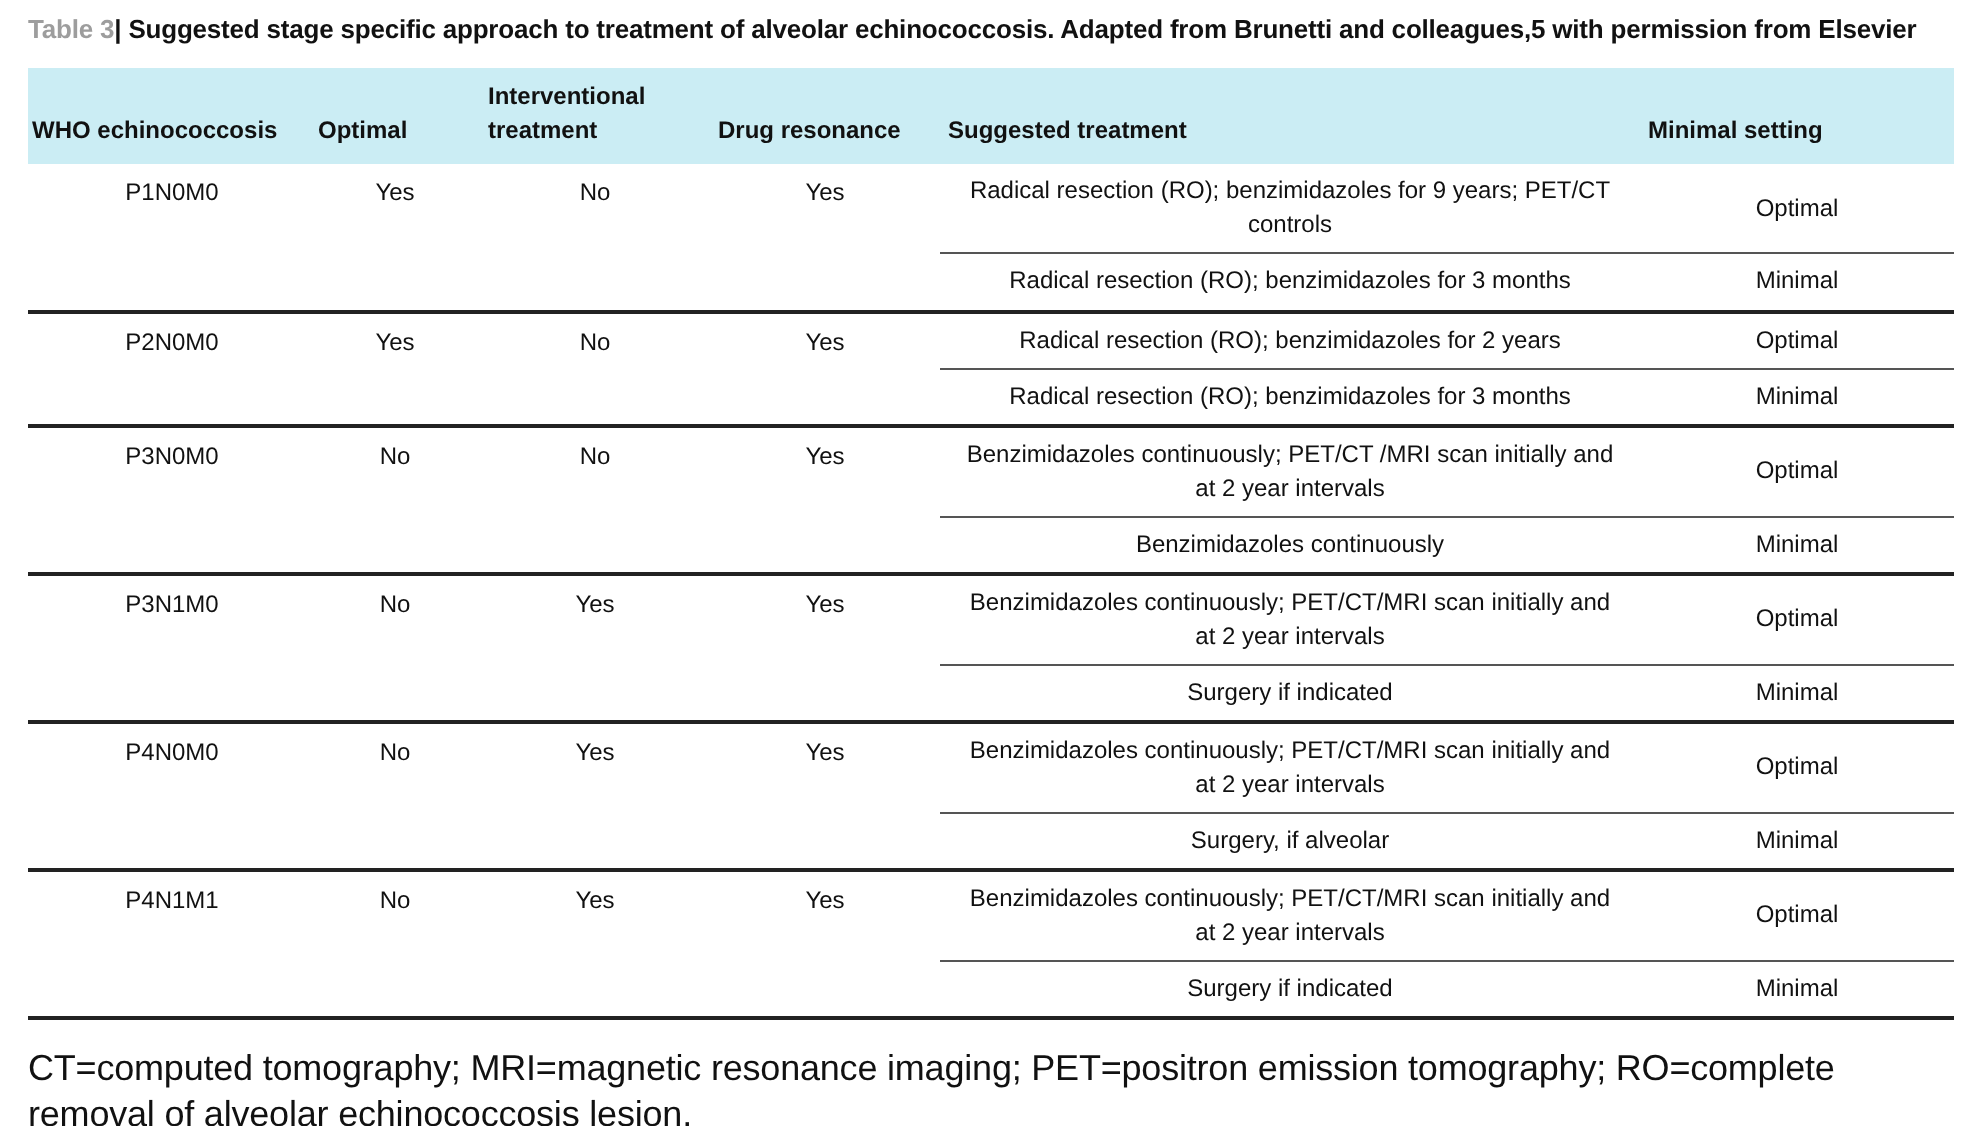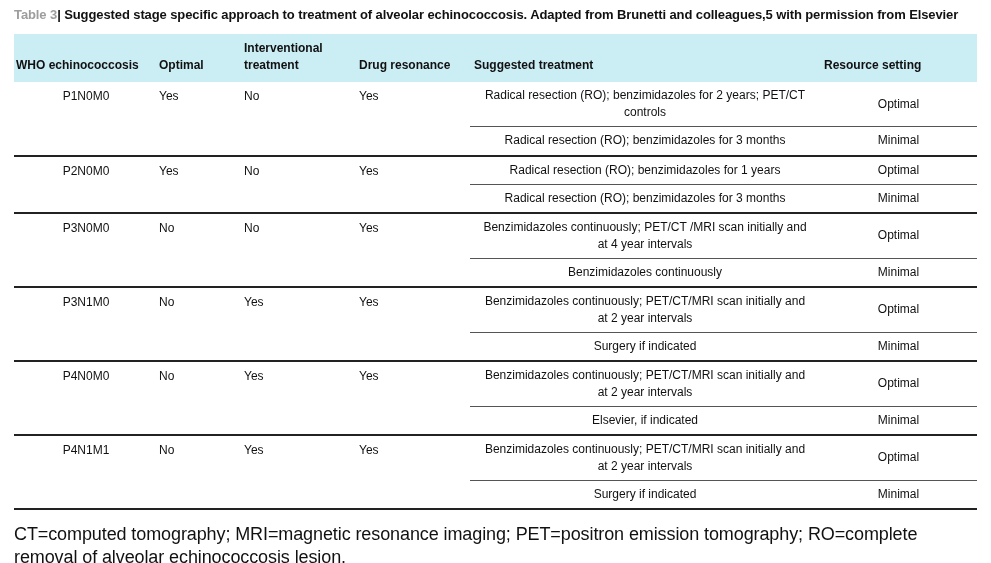--- a/index.html
+++ b/index.html
@@ -31,21 +31,21 @@
     text-align:left;padding:6px 4px 8px 4px;height:45px;
   }
   thead th.c-who{text-align:left;padding-left:2px;}
   col.w-who{width:141px;}
   col.w-surg{width:85px;}
   col.w-int{width:115px;}
   col.w-drug{width:115px;}
   col.w-sugg{width:350px;}
   col.w-res{width:157px;}
   td.span-cell{
-    vertical-align:top;text-align:left;padding:6px 4px 4px 4px;
+    vertical-align:top;text-align:center;padding:6px 4px 4px 4px;
     border-bottom:2px solid var(--row-rule);
   }
   td.c-who{text-align:center;padding-left:7px;}
   td.c-sugg,td.c-res{text-align:center;padding:5px 10px;}
   td.sub-sep{border-bottom:1px solid var(--sub-rule);}
   td.grp-end{border-bottom:2px solid var(--row-rule);text-align:center;}
   .footnote{
     width:963px;font-size:18px;margin-top:13px;line-height:1.3;
     letter-spacing:-0.1px;
   }
@@ -74,54 +74,54 @@
         <col class="w-sugg">
         <col class="w-res">
     </colgroup>
     <thead>
       <tr>
         <th class="c-who">WHO echinococcosis</th>
         <th>Optimal</th>
         <th>Interventional treatment</th>
         <th>Drug resonance</th>
         <th>Suggested treatment</th>
-        <th>Resource setting</th>
+        <th>Minimal setting</th>
       </tr>
     </thead>
     <tbody>
         <tr>
           <td rowspan="2" class="span-cell c-who">P1N0M0</td>
           <td rowspan="2" class="span-cell">Yes</td>
           <td rowspan="2" class="span-cell">No</td>
           <td rowspan="2" class="span-cell">Yes</td>
-          <td class="c-sugg sub-sep">Radical resection (RO); benzimidazoles for 2 years; PET/CT controls</td>
+          <td class="c-sugg sub-sep">Radical resection (RO); benzimidazoles for 9 years; PET/CT controls</td>
           <td class="c-res sub-sep">Optimal</td>
         </tr>
         <tr>
           <td class="c-sugg grp-end">Radical resection (RO); benzimidazoles for 3 months</td>
           <td class="c-res grp-end">Minimal</td>
         </tr>
         <tr>
           <td rowspan="2" class="span-cell c-who">P2N0M0</td>
           <td rowspan="2" class="span-cell">Yes</td>
           <td rowspan="2" class="span-cell">No</td>
           <td rowspan="2" class="span-cell">Yes</td>
-          <td class="c-sugg sub-sep">Radical resection (RO); benzimidazoles for 1 years</td>
+          <td class="c-sugg sub-sep">Radical resection (RO); benzimidazoles for 2 years</td>
           <td class="c-res sub-sep">Optimal</td>
         </tr>
         <tr>
           <td class="c-sugg grp-end">Radical resection (RO); benzimidazoles for 3 months</td>
           <td class="c-res grp-end">Minimal</td>
         </tr>
         <tr>
           <td rowspan="2" class="span-cell c-who">P3N0M0</td>
           <td rowspan="2" class="span-cell">No</td>
           <td rowspan="2" class="span-cell">No</td>
           <td rowspan="2" class="span-cell">Yes</td>
-          <td class="c-sugg sub-sep">Benzimidazoles continuously; PET/CT /MRI scan initially and at 4 year intervals</td>
+          <td class="c-sugg sub-sep">Benzimidazoles continuously; PET/CT /MRI scan initially and at 2 year intervals</td>
           <td class="c-res sub-sep">Optimal</td>
         </tr>
         <tr>
           <td class="c-sugg grp-end">Benzimidazoles continuously</td>
           <td class="c-res grp-end">Minimal</td>
         </tr>
         <tr>
           <td rowspan="2" class="span-cell c-who">P3N1M0</td>
           <td rowspan="2" class="span-cell">No</td>
           <td rowspan="2" class="span-cell">Yes</td>
@@ -135,21 +135,21 @@
         </tr>
         <tr>
           <td rowspan="2" class="span-cell c-who">P4N0M0</td>
           <td rowspan="2" class="span-cell">No</td>
           <td rowspan="2" class="span-cell">Yes</td>
           <td rowspan="2" class="span-cell">Yes</td>
           <td class="c-sugg sub-sep">Benzimidazoles continuously; PET/CT/MRI scan initially and at 2 year intervals</td>
           <td class="c-res sub-sep">Optimal</td>
         </tr>
         <tr>
-          <td class="c-sugg grp-end">Elsevier, if indicated</td>
+          <td class="c-sugg grp-end">Surgery, if alveolar</td>
           <td class="c-res grp-end">Minimal</td>
         </tr>
         <tr>
           <td rowspan="2" class="span-cell c-who">P4N1M1</td>
           <td rowspan="2" class="span-cell">No</td>
           <td rowspan="2" class="span-cell">Yes</td>
           <td rowspan="2" class="span-cell">Yes</td>
           <td class="c-sugg sub-sep">Benzimidazoles continuously; PET/CT/MRI scan initially and at 2 year intervals</td>
           <td class="c-res sub-sep">Optimal</td>
         </tr>

